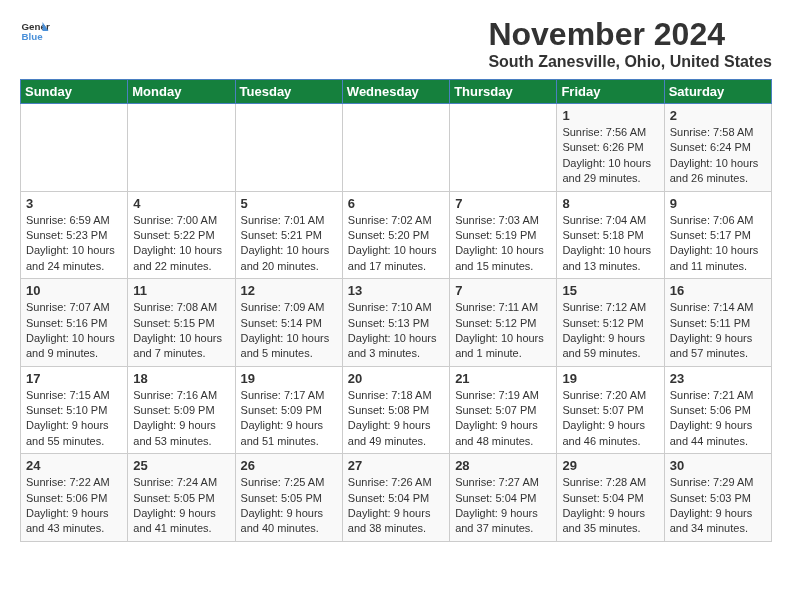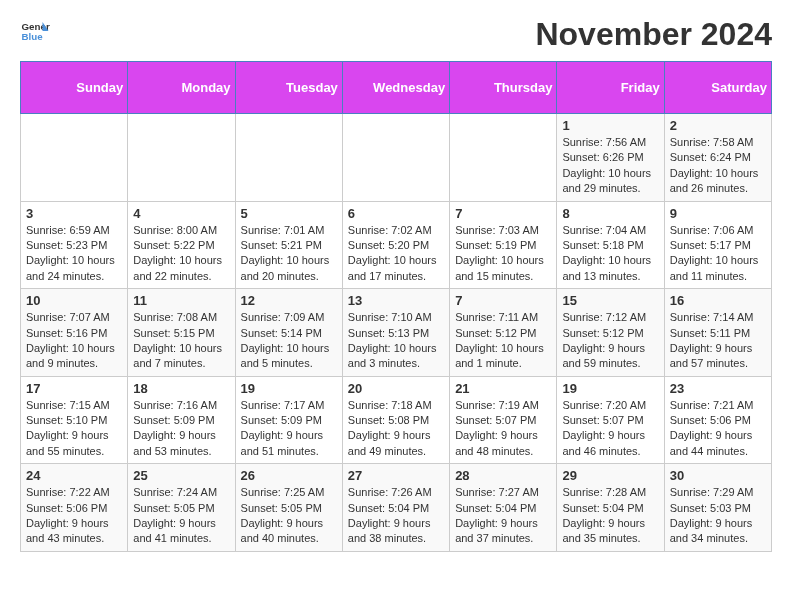--- a/index.html
+++ b/index.html
@@ -38,26 +38,26 @@
       font-size: 16px;
       color: #333;
       font-weight: bold;
     }
     table {
       width: 100%;
       border-collapse: collapse;
       table-layout: fixed;
     }
     thead tr th {
-      background-color: #d946ef;
+      background-color: #15803d;
       color: white;
       font-size: 13px;
       font-weight: bold;
-      padding: 18px 4px;
-      text-align: right;
+      padding: 4px 4px;
+      text-align: left;
       border: 1px solid #4a7fc1;
     }
     tbody tr td {
       border: 1px solid #ccc;
       vertical-align: top;
       padding: 4px 5px;
       height: 80px;
       font-size: 11px;
       color: #333;
       background: #fff;
@@ -86,20 +86,21 @@
 <div class="header-area">
   <div class="logo">
     <svg class="logo-icon" viewBox="0 0 40 40" xmlns="http://www.w3.org/2000/svg">
       <text x="2" y="18" font-size="13" font-weight="bold" fill="#333">General</text>
       <text x="2" y="32" font-size="13" font-weight="bold" fill="#4a90d9">Blue</text>
       <polygon points="30,8 38,20 30,20" fill="#4a90d9"></polygon>
     </svg>
   </div>
   <div class="title-area">
     <div class="month-title">November 2024</div>
+    <div class="location-title">South Zanesville, Ohio, United States</div>
   </div>
 </div>
 
 <table>
   <thead>
     <tr id="header-row">
     <th>Sunday</th>
         <th>Monday</th>
         <th>Tuesday</th>
         <th>Wednesday</th>
@@ -130,21 +131,21 @@
       </tr>
       <tr>
         <td>
           <span class="day-number">3</span>
           <div class="day-detail">Sunrise: 6:59 AM
 Sunset: 5:23 PM
 Daylight: 10 hours and 24 minutes.</div>
         </td>
         <td>
           <span class="day-number">4</span>
-          <div class="day-detail">Sunrise: 8:00 AM
+          <div class="day-detail">Sunrise: 7:00 AM
 Sunset: 5:22 PM
 Daylight: 10 hours and 22 minutes.</div>
         </td>
         <td>
           <span class="day-number">5</span>
           <div class="day-detail">Sunrise: 7:01 AM
 Sunset: 5:21 PM
 Daylight: 10 hours and 20 minutes.</div>
         </td>
         <td>

